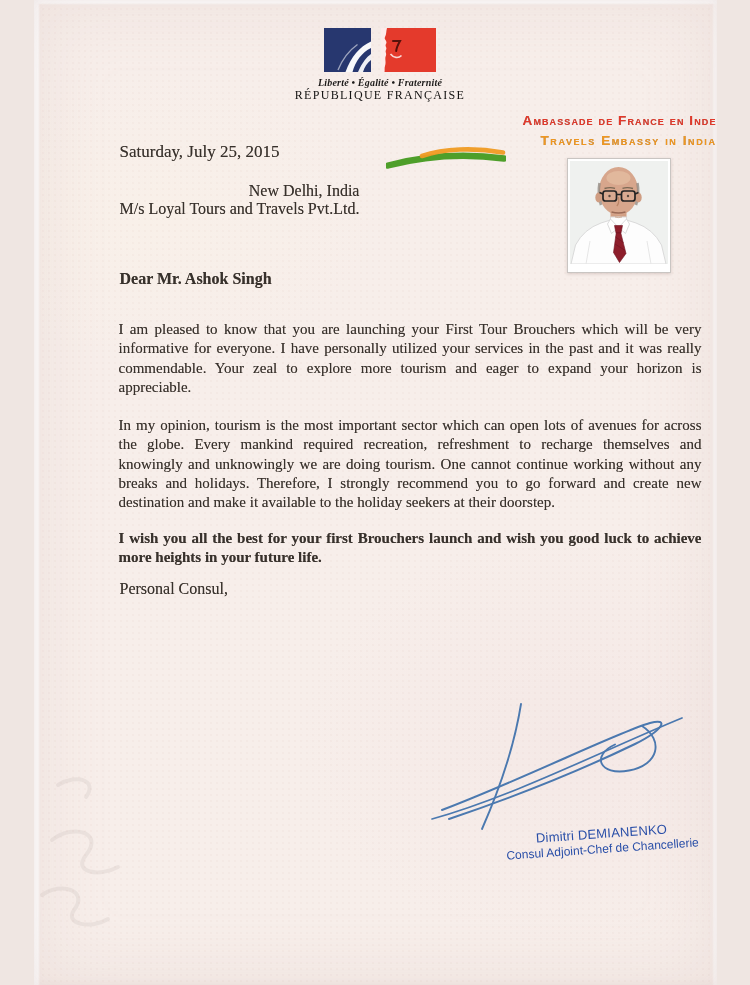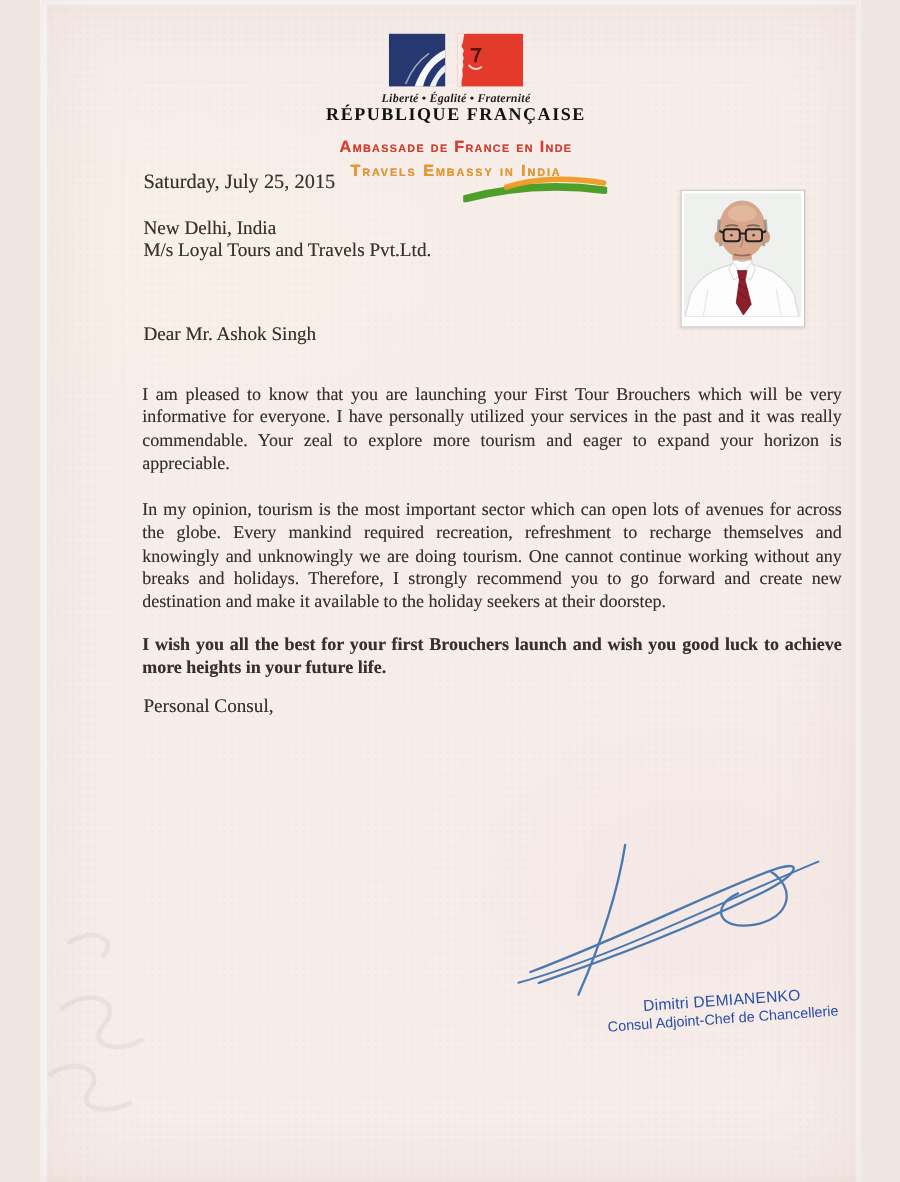--- a/index.html
+++ b/index.html
@@ -16,30 +16,30 @@
     background-size:auto,auto,auto,6px 6px,auto,auto;
     box-shadow:inset 0 0 70px rgba(201,172,167,0.22), inset 0 0 10px rgba(190,160,155,0.12);
     font-family:"Liberation Serif","DejaVu Serif",serif;
     color:#37312c;
   }
   .abs{position:absolute;}
   
   .letterhead{position:absolute;left:10px;right:0;top:28px;text-align:center;}
   .logo{display:block;margin:0 auto;}
   .motto{margin-top:4px;font-size:10px;font-style:italic;font-weight:bold;color:#1d1b1a;letter-spacing:.2px;}
-  .republic{margin-top:0;font-size:15px;font-weight:bold;letter-spacing:1.3px;color:#131211;}
+  .republic{margin-top:0;font-size:12px;font-weight:normal;letter-spacing:1.3px;color:#131211;}
   .embassy-fr{margin-top:10px;font-size:13.5px;font-weight:bold;font-variant:small-caps;letter-spacing:1.1px;
     color:#e2382a;font-family:"Liberation Sans","DejaVu Sans",sans-serif;}
   .embassy-en{margin-top:5px;font-size:13.5px;font-weight:bold;font-variant:small-caps;letter-spacing:1.6px;
     color:#f0971f;font-family:"Liberation Sans","DejaVu Sans",sans-serif;}
   
-  .scan-text{text-shadow:0 0 .35px rgba(70,55,45,.55);}
+  .scan-text{text-shadow:0 0 .35px rgba(70,55,45,.55);text-align:right;}
   .date{left:86px;top:142px;font-size:17px;}
   .recipient{left:86px;top:182px;font-size:16px;line-height:18.4px;}
-  .salutation{left:86px;top:270px;font-size:16px;}
+  .salutation{left:86px;top:270px;font-size:16px;font-weight:bold;}
   .para{left:85px;width:583px;text-align:justify;font-size:15px;line-height:19.3px;}
   .p1{top:305px;} .p2{top:401px;} .p3{top:514px;font-weight:bold;}
   .closing{left:86px;top:580px;font-size:16px;}
   
   .photo{left:533px;top:158px;width:98px;height:103px;background:#ffffff;border:1px solid #c9c5c2;
     padding:2px 2px 8px 2px;box-shadow:0 1px 3px rgba(150,120,112,.3);}
   
   .signature{left:392px;top:696px;}
   .signer{left:452px;top:826px;width:232px;text-align:center;transform:rotate(-4deg);
     color:#2a4fa8;font-family:"Liberation Sans","DejaVu Sans",sans-serif;}

